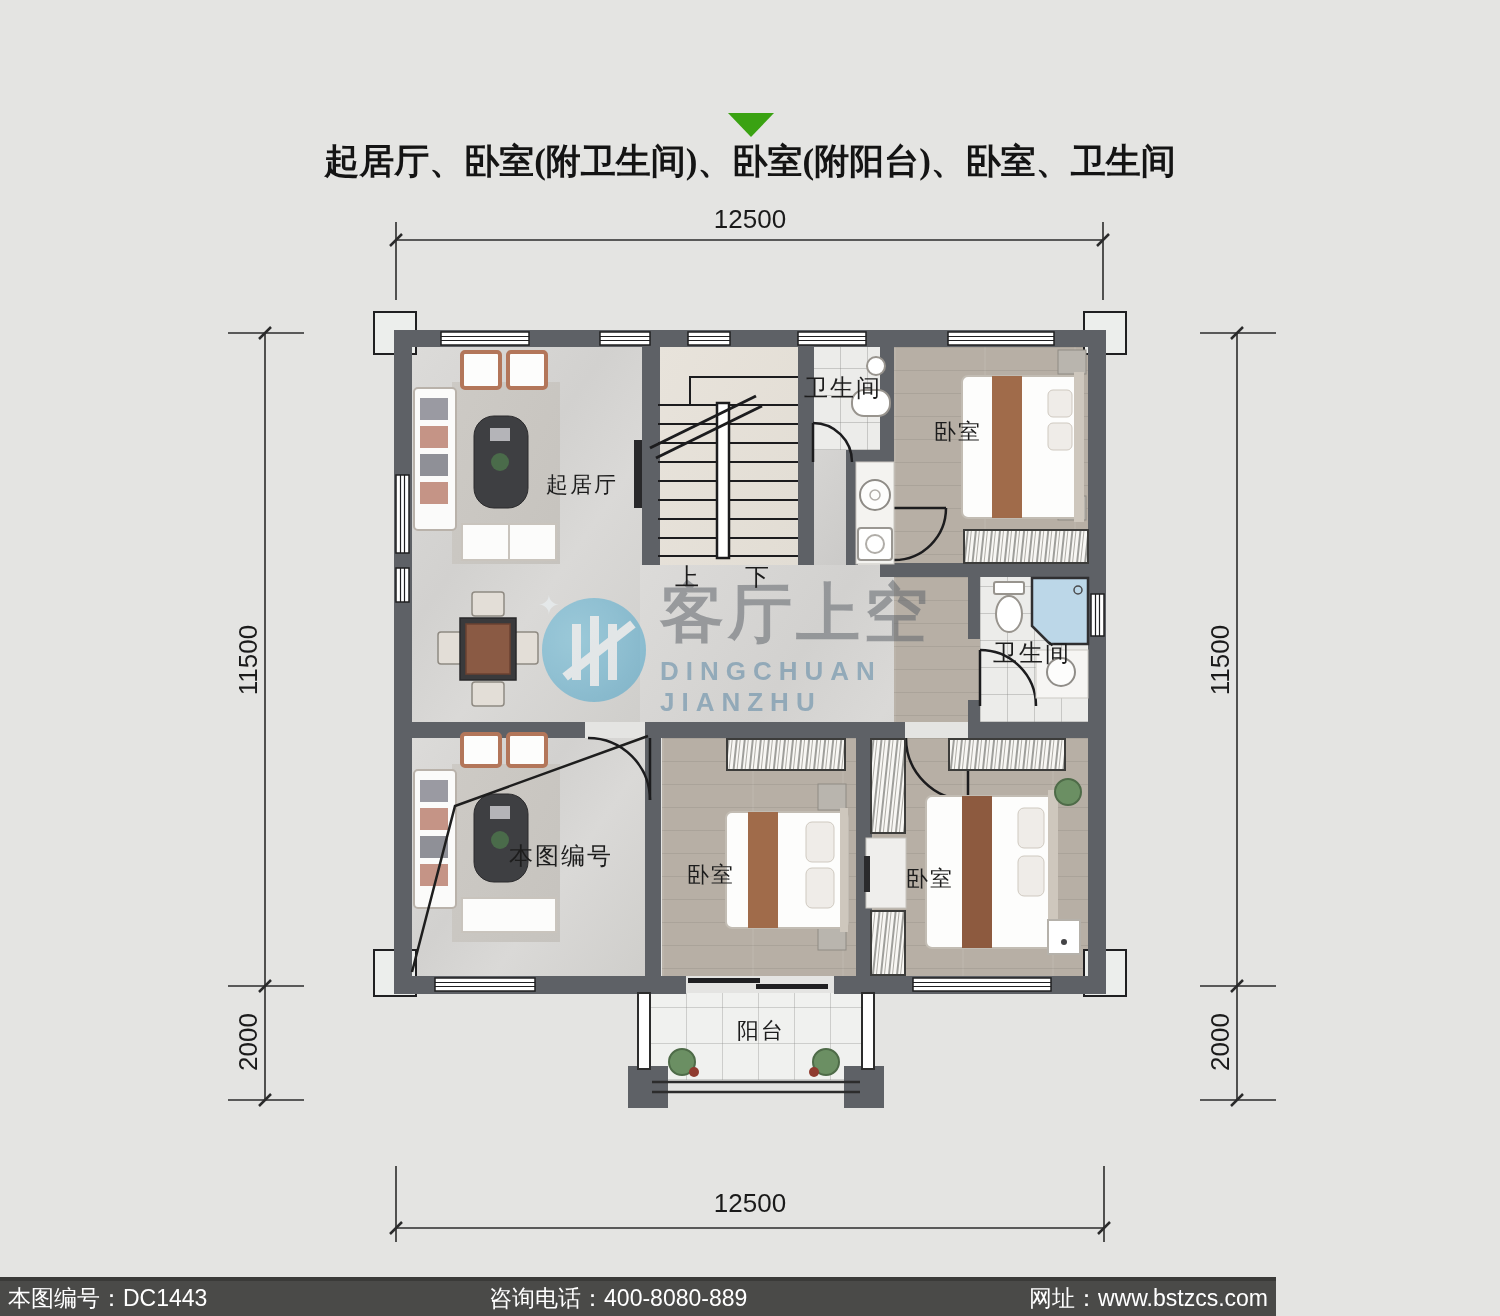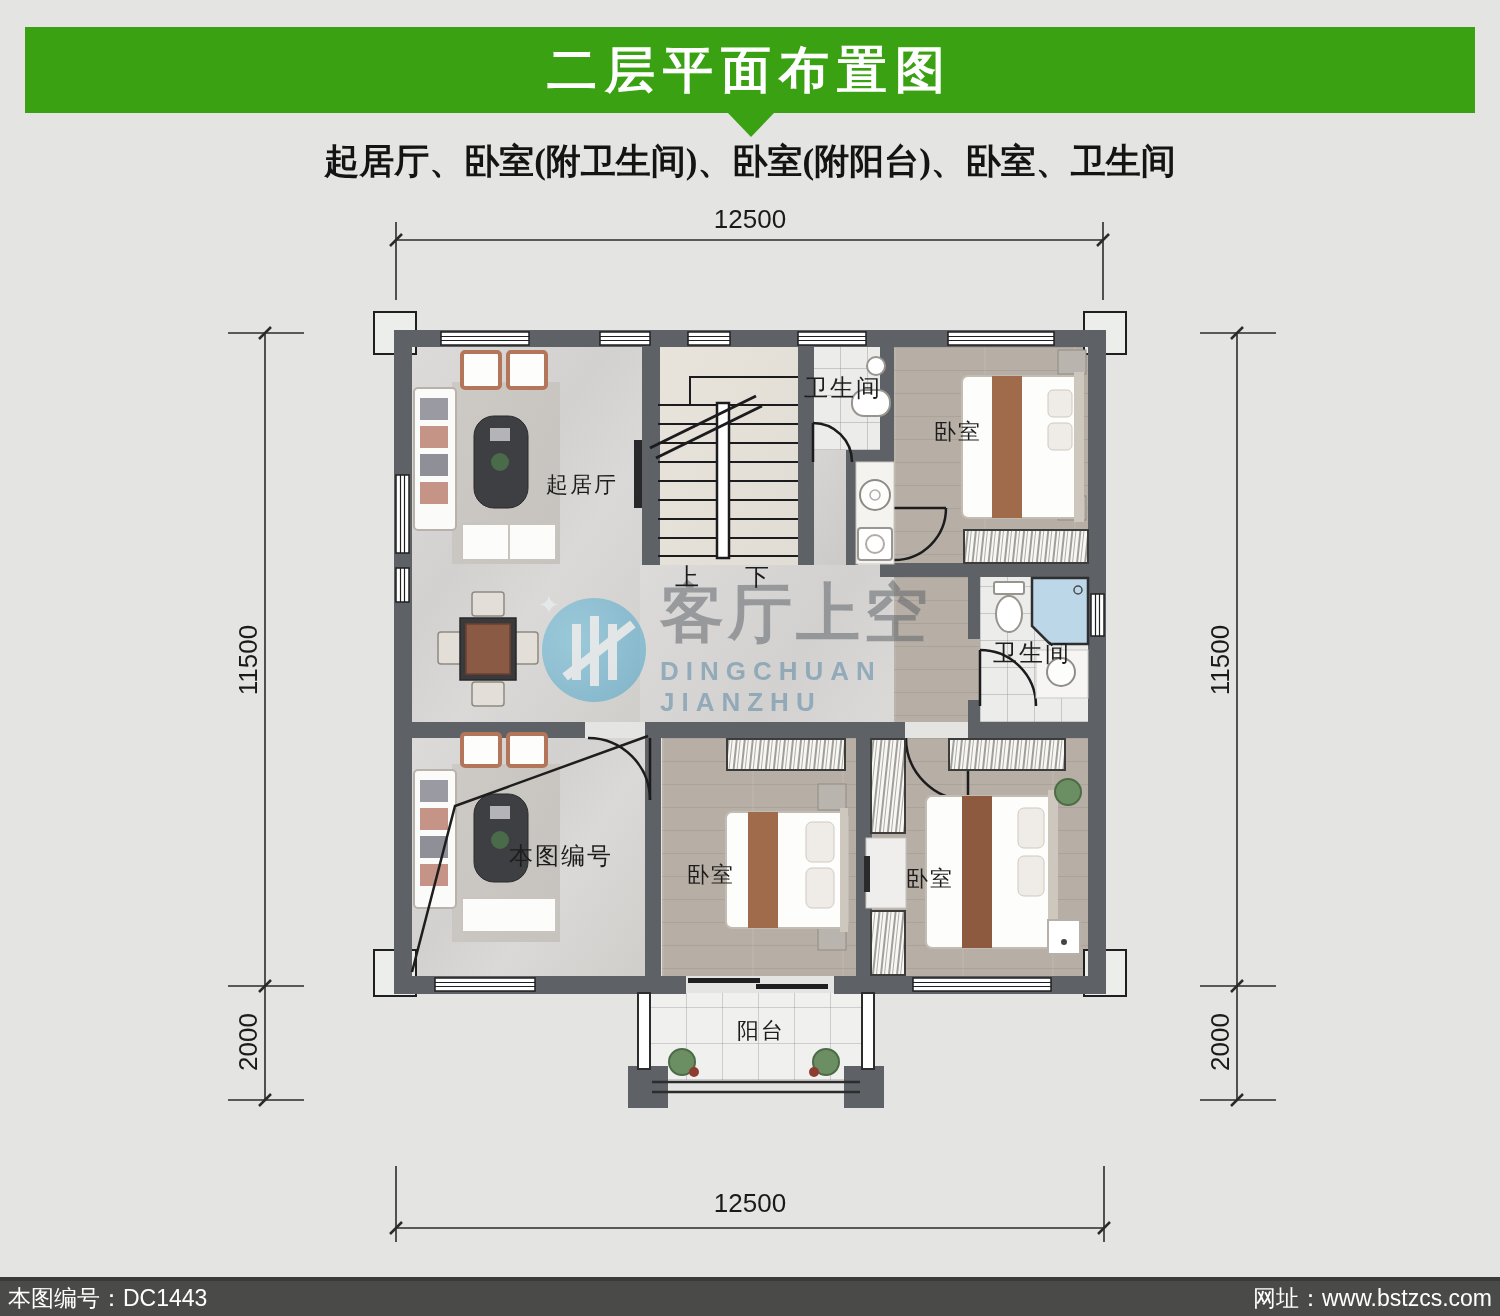--- a/index.html
+++ b/index.html
@@ -49,33 +49,30 @@
   .wm-logo{position:relative;width:104px;height:104px;border-radius:52px;flex:0 0 auto;
           background:radial-gradient(circle at 35% 40%,#6cc0de,#3f9cc4);}
   .wm-logo .bar{position:absolute;background:#eef6fa;}
   .wm-logo .slash{position:absolute;left:14px;top:48px;width:86px;height:9px;background:#eef6fa;
           transform:rotate(-38deg);}
   .wm-star{position:absolute;left:-4px;top:-8px;color:#eef6fa;font-size:26px;}
   .wm-texts{margin-left:14px;}
   .wm-text{font-size:64px;font-weight:bold;color:#63686e;letter-spacing:4px;line-height:1.0;}
   .wm-sub{font-size:26px;font-weight:bold;color:#5d88a5;letter-spacing:7px;margin-top:11px;}
   
-  .footer{position:absolute;left:0;top:1277px;width:1500px;height:39px;background:#4a4a48;
+  .footer{position:absolute;left:0;top:1277px;width:1276px;height:39px;background:#4a4a48;
           border-top:4px solid #3a3a38;box-sizing:border-box;display:flex;align-items:center;
           justify-content:space-between;padding:0 8px;}
   .footer span{color:#ffffff;font-size:23px;white-space:nowrap;}
 </style>
 </head>
 <body>
 
 <div class="page">
 
-  <div class="banner">
-    <div class="banner-title">二层平面布置图</div>
-  </div>
   <div class="banner-pointer"></div>
   <div class="subtitle">起居厅、卧室(附卫生间)、卧室(附阳台)、卧室、卫生间</div>
 
   <div>
     <div class="floor marble" style="left:412px;top:347px;width:230px;height:375px;"></div>
     <div class="floor rug" style="left:452px;top:382px;width:108px;height:182px;"></div>
     <div class="floor stairfloor" style="left:658px;top:347px;width:140px;height:218px;"></div>
     <div class="floor tile" style="left:813px;top:347px;width:67px;height:103px;"></div>
     <div class="floor marble-dark" style="left:813px;top:450px;width:33px;height:115px;"></div>
     <div class="floor counter" style="left:846px;top:462px;width:48px;height:103px;"></div>
@@ -382,16 +379,17 @@
     <div class="dim-label" style="left:750px;top:219px;">12500</div>
     <div class="dim-label" style="left:750px;top:1203px;">12500</div>
     <div class="dim-label dim-vert" style="left:248px;top:660px;">11500</div>
     <div class="dim-label dim-vert" style="left:248px;top:1042px;">2000</div>
     <div class="dim-label dim-vert" style="left:1220px;top:660px;">11500</div>
     <div class="dim-label dim-vert" style="left:1220px;top:1042px;">2000</div>
   </div>
 
   <div class="footer">
     <span>本图编号：DC1443</span>
+    <span>咨询电话：400-8080-889</span>
     <span>网址：www.bstzcs.com</span>
   </div>
 
 </div>
 
 </body></html>

